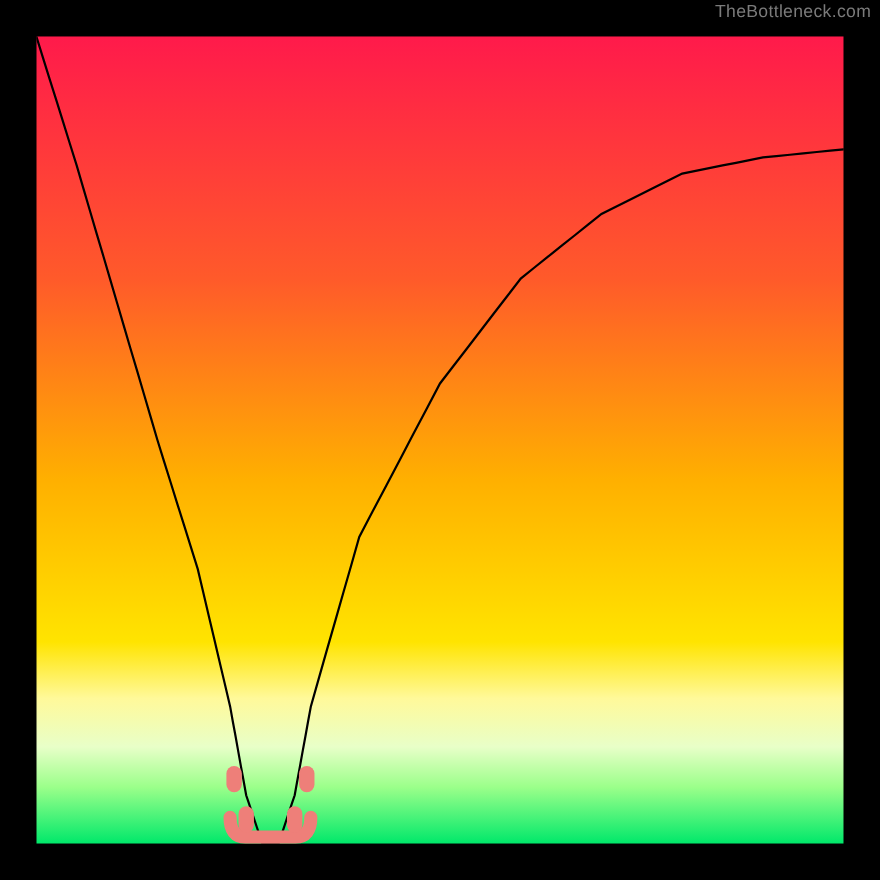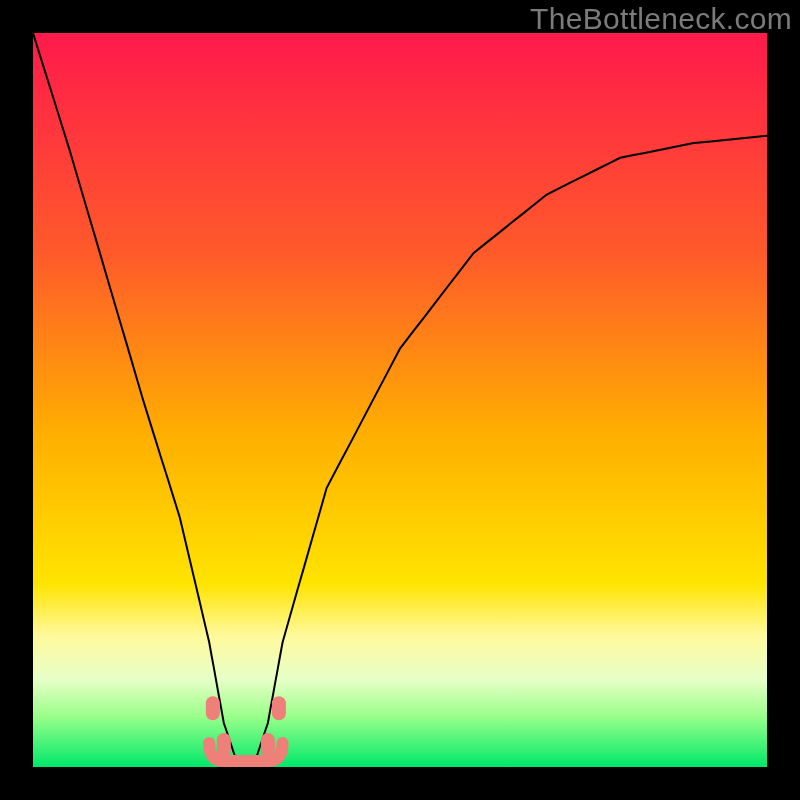--- a/index.html
+++ b/index.html
@@ -23,21 +23,21 @@
     position: absolute;
     left: 33px;
     top: 33px;
     width: 734px;
     height: 734px;
   }
   .watermark {
     position: absolute;
     top: 2px;
     right: 8px;
-    font-size: 30px;
+    font-size: 16px;
     font-weight: 500;
     letter-spacing: 0.3px;
     color: #7b7b7b;
     font-family: Arial, Helvetica, sans-serif;
   }
   svg {
     display: block;
   }
 </style>
 </head>

